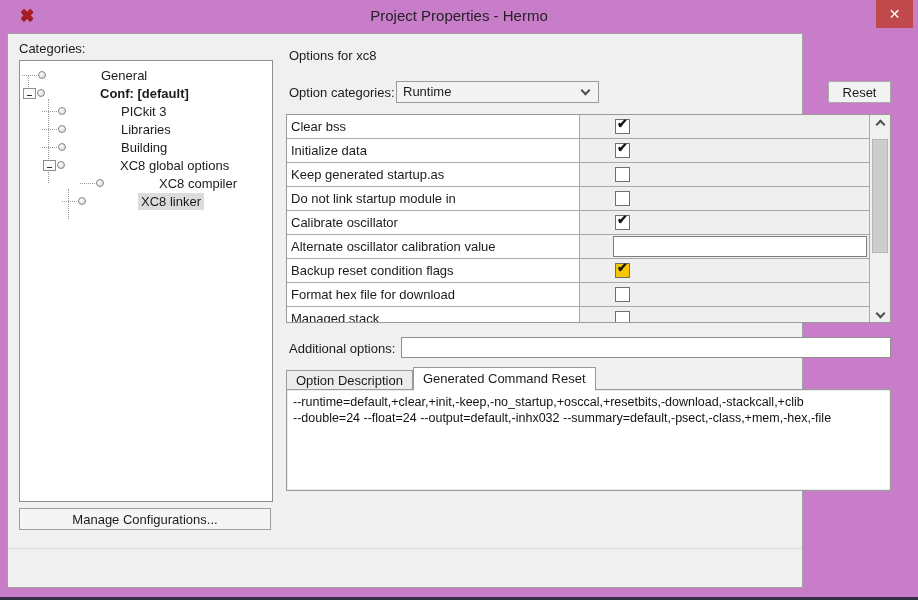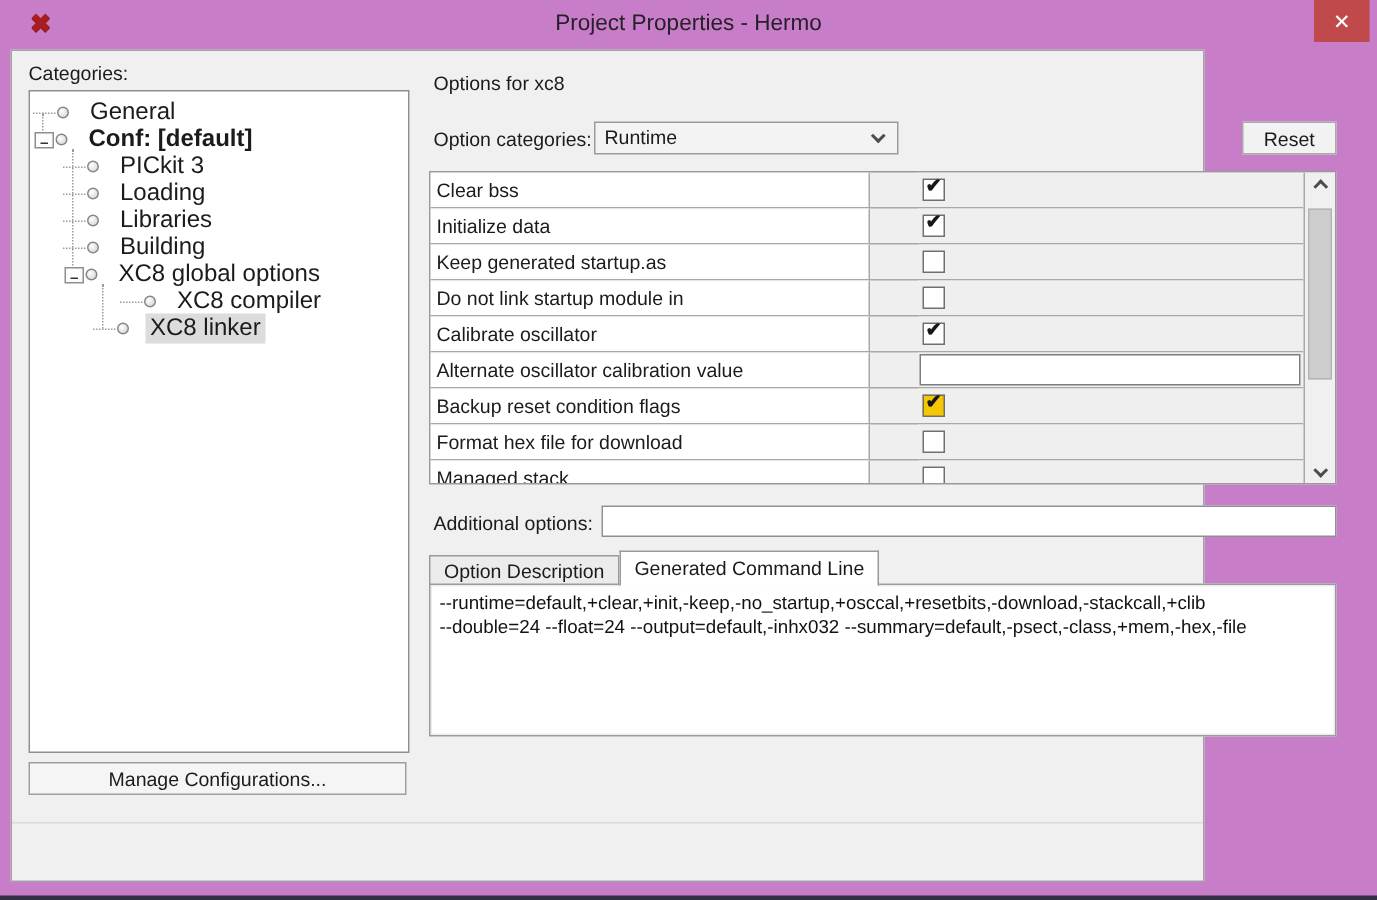--- a/index.html
+++ b/index.html
@@ -27,21 +27,21 @@
   
   .tree-box{position:absolute;left:11px;top:26px;width:254px;height:442px;background:#fff;border:1px solid #8f8f8f;padding-top:5px;overflow:hidden;}
   .tree-row{display:flex;align-items:center;height:18px;white-space:nowrap;}
   .t-slot{width:13px;height:13px;flex:0 0 13px;position:relative;margin-right:3px;}
   .t-stub{border:none;}
   .t-stub::before{content:"";position:absolute;left:0;right:-2px;top:6px;border-top:1px dotted #9b9b9b;}
   .t-exp{border:1px solid #8f8f8f;background:#fcfcfc;width:11px;height:11px;margin:1px;}
   .t-exp::before{content:"";position:absolute;left:3px;top:6px;width:5px;height:1px;background:#333;}
   .t-bullet{width:8px;height:8px;flex:0 0 8px;border-radius:50%;border:1px solid #868686;
     background:radial-gradient(circle at 35% 35%, #ffffff, #cfcfcf);margin-right:11px;}
-  .t-label{font-size:16px;padding:1px 3px;}
+  .t-label{font-size:13px;padding:1px 3px;margin-left:41px;}
   .tree-row.bold .t-label{font-weight:bold;text-align:right;}
   .tree-row.selected .t-label{background:var(--selection);}
   .tree-vline{position:absolute;border-left:1px dotted #9b9b9b;width:0;}
   
   .select{position:absolute;left:388px;top:47px;width:203px;height:22px;background:#f3f3f3;border:1px solid #9b9b9b;
     line-height:20px;padding-left:6px;cursor:pointer;}
   .chev{display:inline-block;width:7px;height:7px;border-left:2px solid #4d4d4d;border-top:2px solid #4d4d4d;}
   .chev.down{transform:rotate(225deg);}
   .chev.up{transform:rotate(45deg);}
   .select .chev{position:absolute;right:9px;top:5px;}
@@ -123,26 +123,20 @@
           <div class="tree-row" style="padding-left: 22px;">
     <span class="t-slot t-stub"></span>
 
     <span class="t-bullet"></span>
     <span class="t-label">PICkit 3</span>
   </div>
           <div class="tree-row" style="padding-left: 22px;">
     <span class="t-slot t-stub"></span>
 
     <span class="t-bullet"></span>
-    <span class="t-label">Loading</span>
-  </div>
-          <div class="tree-row" style="padding-left: 22px;">
-    <span class="t-slot t-stub"></span>
-
-    <span class="t-bullet"></span>
     <span class="t-label">Libraries</span>
   </div>
           <div class="tree-row" style="padding-left: 22px;">
     <span class="t-slot t-stub"></span>
 
     <span class="t-bullet"></span>
     <span class="t-label">Building</span>
   </div>
           <div class="tree-row" style="padding-left: 22px;">
 
@@ -253,21 +247,21 @@
         <div class="sb-thumb"></div>
         <div class="sb-btn sb-down"><span class="chev down"></span></div>
       </div>
     </div>
 
     <div class="lbl" style="left:281px;top:307px;">Additional options:</div>
     <input class="addl-input" value="" style="">
 
     <div class="tabs" id="tabs">
         <span class="tab">Option Description</span>
-        <span class="tab active">Generated Command Line</span>
+        <span class="tab active">Generated Command Reset</span>
       </div>
     <div class="cmd-box">
       <div id="cmd-lines">
           <div class="cmd-line">--runtime=default,+clear,+init,-keep,-no_startup,+osccal,+resetbits,-download,-stackcall,+clib</div>
           <div class="cmd-line">--double=24 --float=24 --output=default,-inhx032 --summary=default,-psect,-class,+mem,-hex,-file</div>
         </div>
     </div>
 
     <div class="footer-sep"></div>
 

